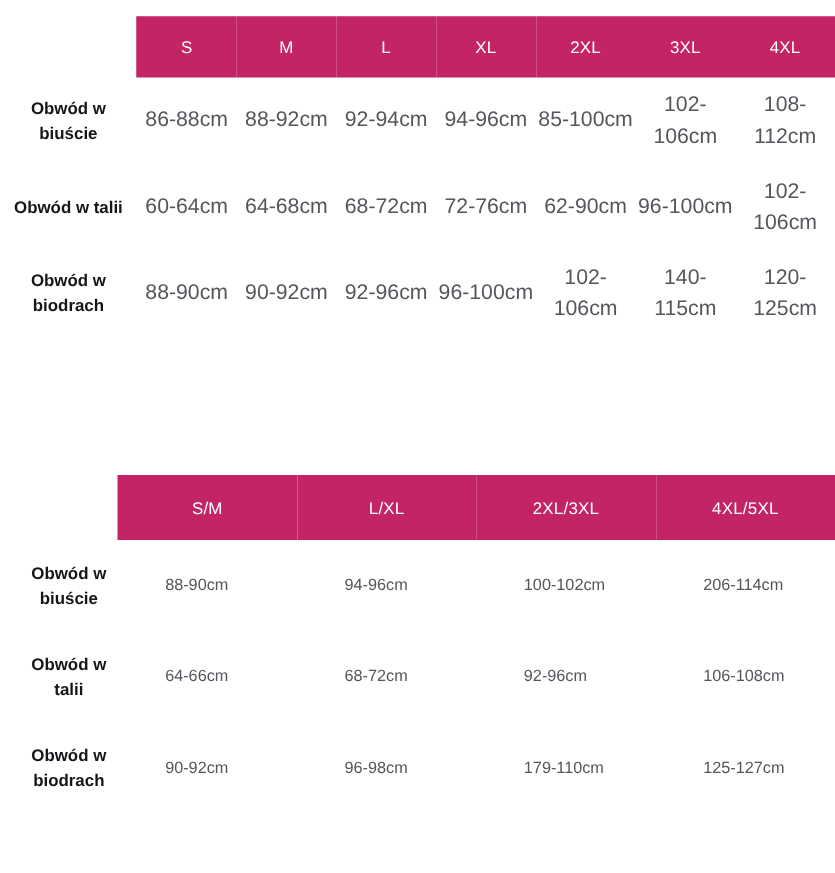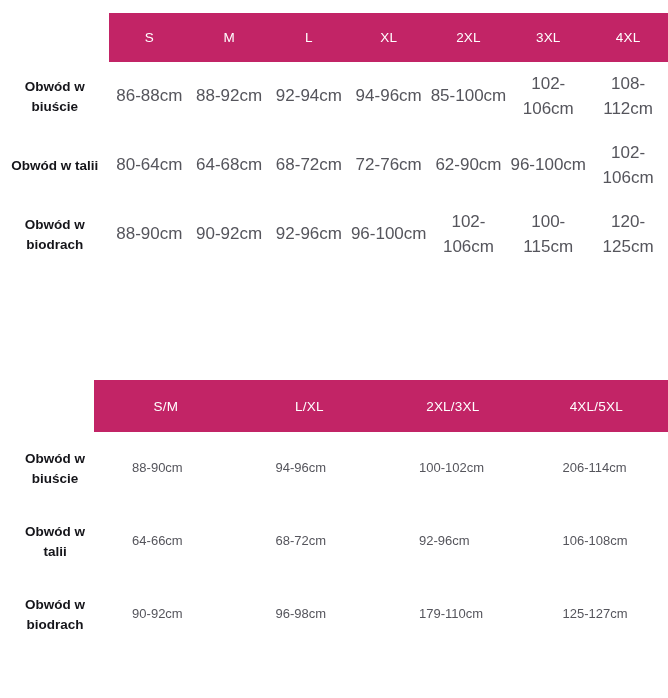--- a/index.html
+++ b/index.html
@@ -159,36 +159,36 @@
           <td class="data-cell">86-88cm</td>
           <td class="data-cell">88-92cm</td>
           <td class="data-cell">92-94cm</td>
           <td class="data-cell">94-96cm</td>
           <td class="data-cell">85-100cm</td>
           <td class="data-cell">102-106cm</td>
           <td class="data-cell">108-112cm</td>
         </tr>
         <tr class="body-row">
           <td class="label-cell">Obwód w talii</td>
-          <td class="data-cell">80-64cm</td>
+          <td class="data-cell">60-64cm</td>
           <td class="data-cell">64-68cm</td>
           <td class="data-cell">68-72cm</td>
           <td class="data-cell">72-76cm</td>
           <td class="data-cell">62-90cm</td>
           <td class="data-cell">96-100cm</td>
           <td class="data-cell">102-106cm</td>
         </tr>
         <tr class="body-row">
           <td class="label-cell">Obwód w biodrach</td>
           <td class="data-cell">88-90cm</td>
           <td class="data-cell">90-92cm</td>
           <td class="data-cell">92-96cm</td>
           <td class="data-cell">96-100cm</td>
           <td class="data-cell">102-106cm</td>
-          <td class="data-cell">100-115cm</td>
+          <td class="data-cell">140-115cm</td>
           <td class="data-cell">120-125cm</td>
         </tr>
       </tbody>
     </table>
   </div>
 
   <div class="size-table" id="table-two">
     <table>
       <colgroup>
         <col class="label-col">

